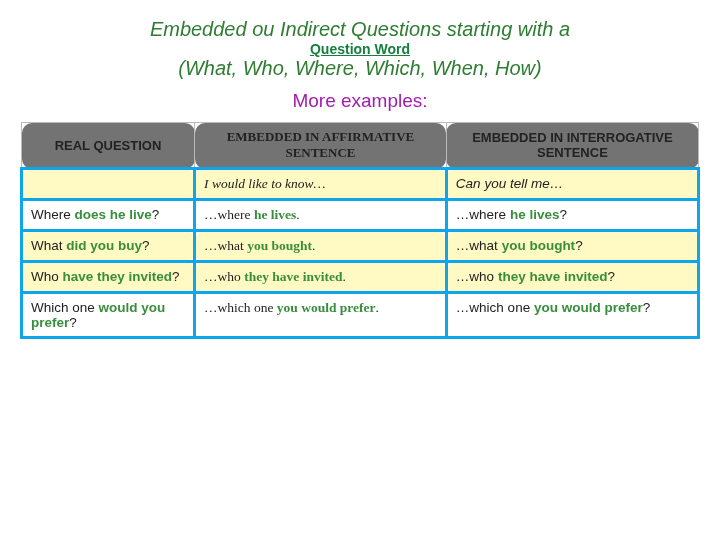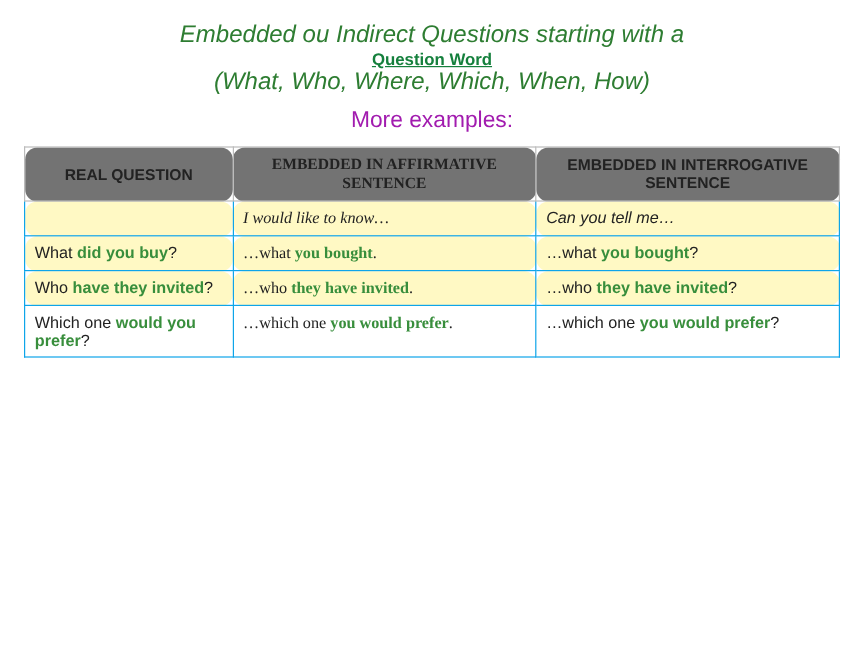--- a/index.html
+++ b/index.html
@@ -52,21 +52,21 @@
     th {
       background: #737373;
       color: #222;
       font-weight: bold;
       text-align: center;
       padding: 6px 8px;
       border: 1px solid #bbb;
       font-size: 13px;
     }
     td {
-      border: 1px solid #0ea5e9;
+      border: 3px solid #0ea5e9;
       padding: 6px 8px;
       vertical-align: top;
       color: #222;
     }
     .row-yellow td {
       background: #fff9c4;
     }
     .row-white td {
       background: #fff;
     }
@@ -100,20 +100,31 @@
       <tr class="row-yellow">
         <td class="col1"></td>
         <td class="col2">
           <span class="italic-intro">I would like to know…</span>
         </td>
         <td class="col3">
           <span class="italic-intro">Can you tell me…</span>
         </td>
       </tr>
 
+      <tr class="row-white">
+        <td class="col1">
+          Where <span class="green">does he live</span>?
+        </td>
+        <td class="col2">
+          …where <span class="green">he lives</span>.
+        </td>
+        <td class="col3">
+          …where <span class="green">he lives</span>?
+        </td>
+      </tr>
 
       <tr class="row-yellow">
         <td class="col1">
           What <span class="green">did you buy</span>?
         </td>
         <td class="col2">
           …what <span class="green">you bought</span>.
         </td>
         <td class="col3">
           …what <span class="green">you bought</span>?

